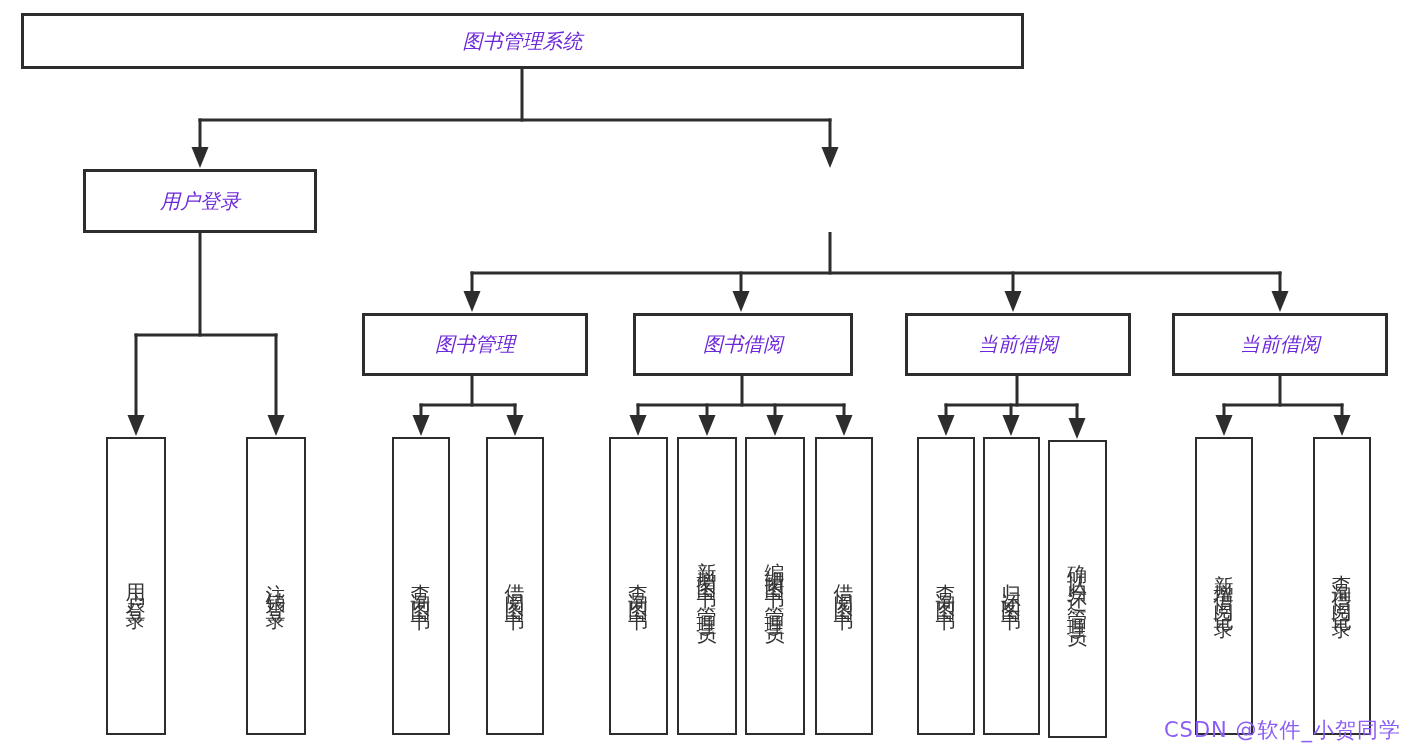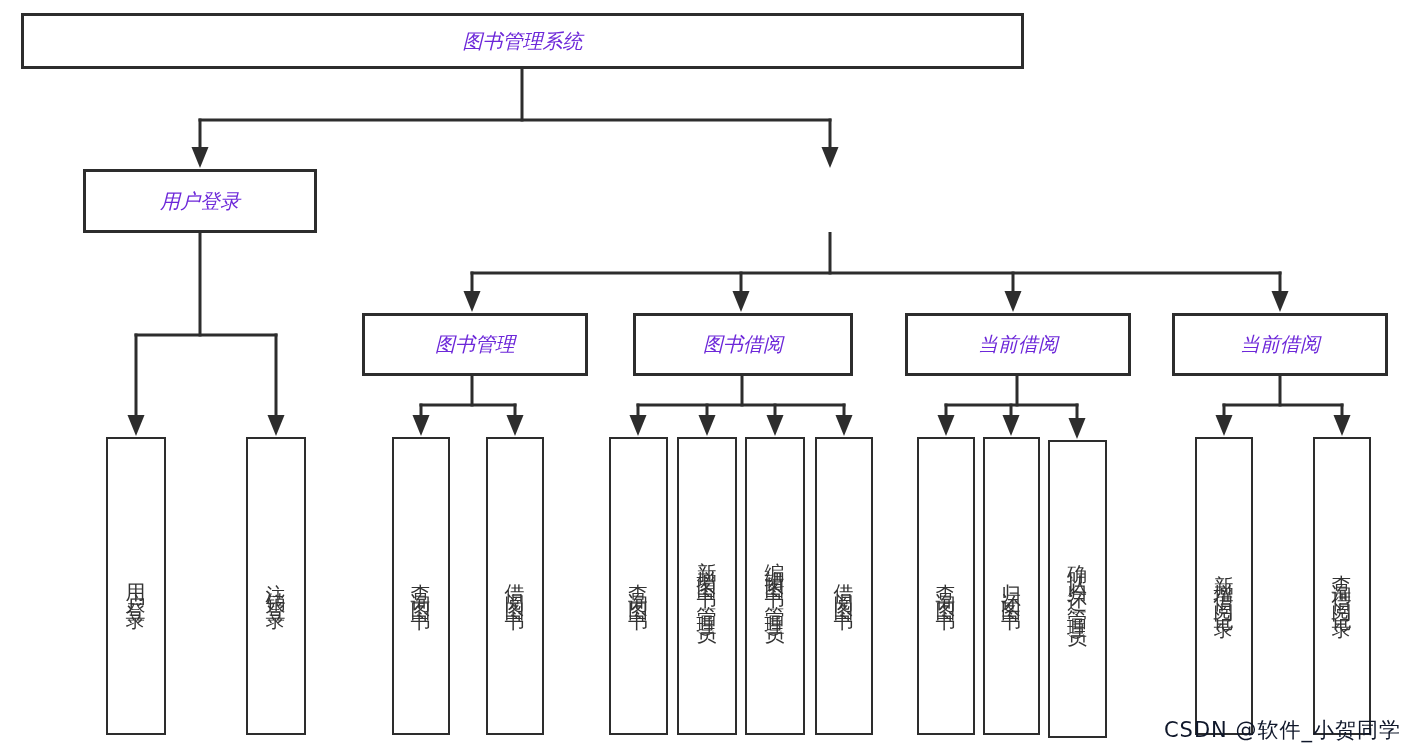--- a/index.html
+++ b/index.html
@@ -25,21 +25,21 @@
   }
   .vnode .vtext{
     writing-mode:vertical-rl;
     text-orientation:mixed;
     font-size:20px;
     letter-spacing:9px;
     line-height:1;
   }
   .watermark{
     position:absolute;right:4px;bottom:3px;z-index:5;
-    color:#0f172a;font-size:21px;letter-spacing:1px;white-space:nowrap;
+    color:#8b5cf6;font-size:21px;letter-spacing:1px;white-space:nowrap;
   }
 </style>
 </head>
 <body>
 
 <div id="stage">
 
   <svg id="wires" width="1405" height="747" viewBox="0 0 1405 747">
     <g stroke="#2d2d2d" stroke-width="3" fill="none">
 

